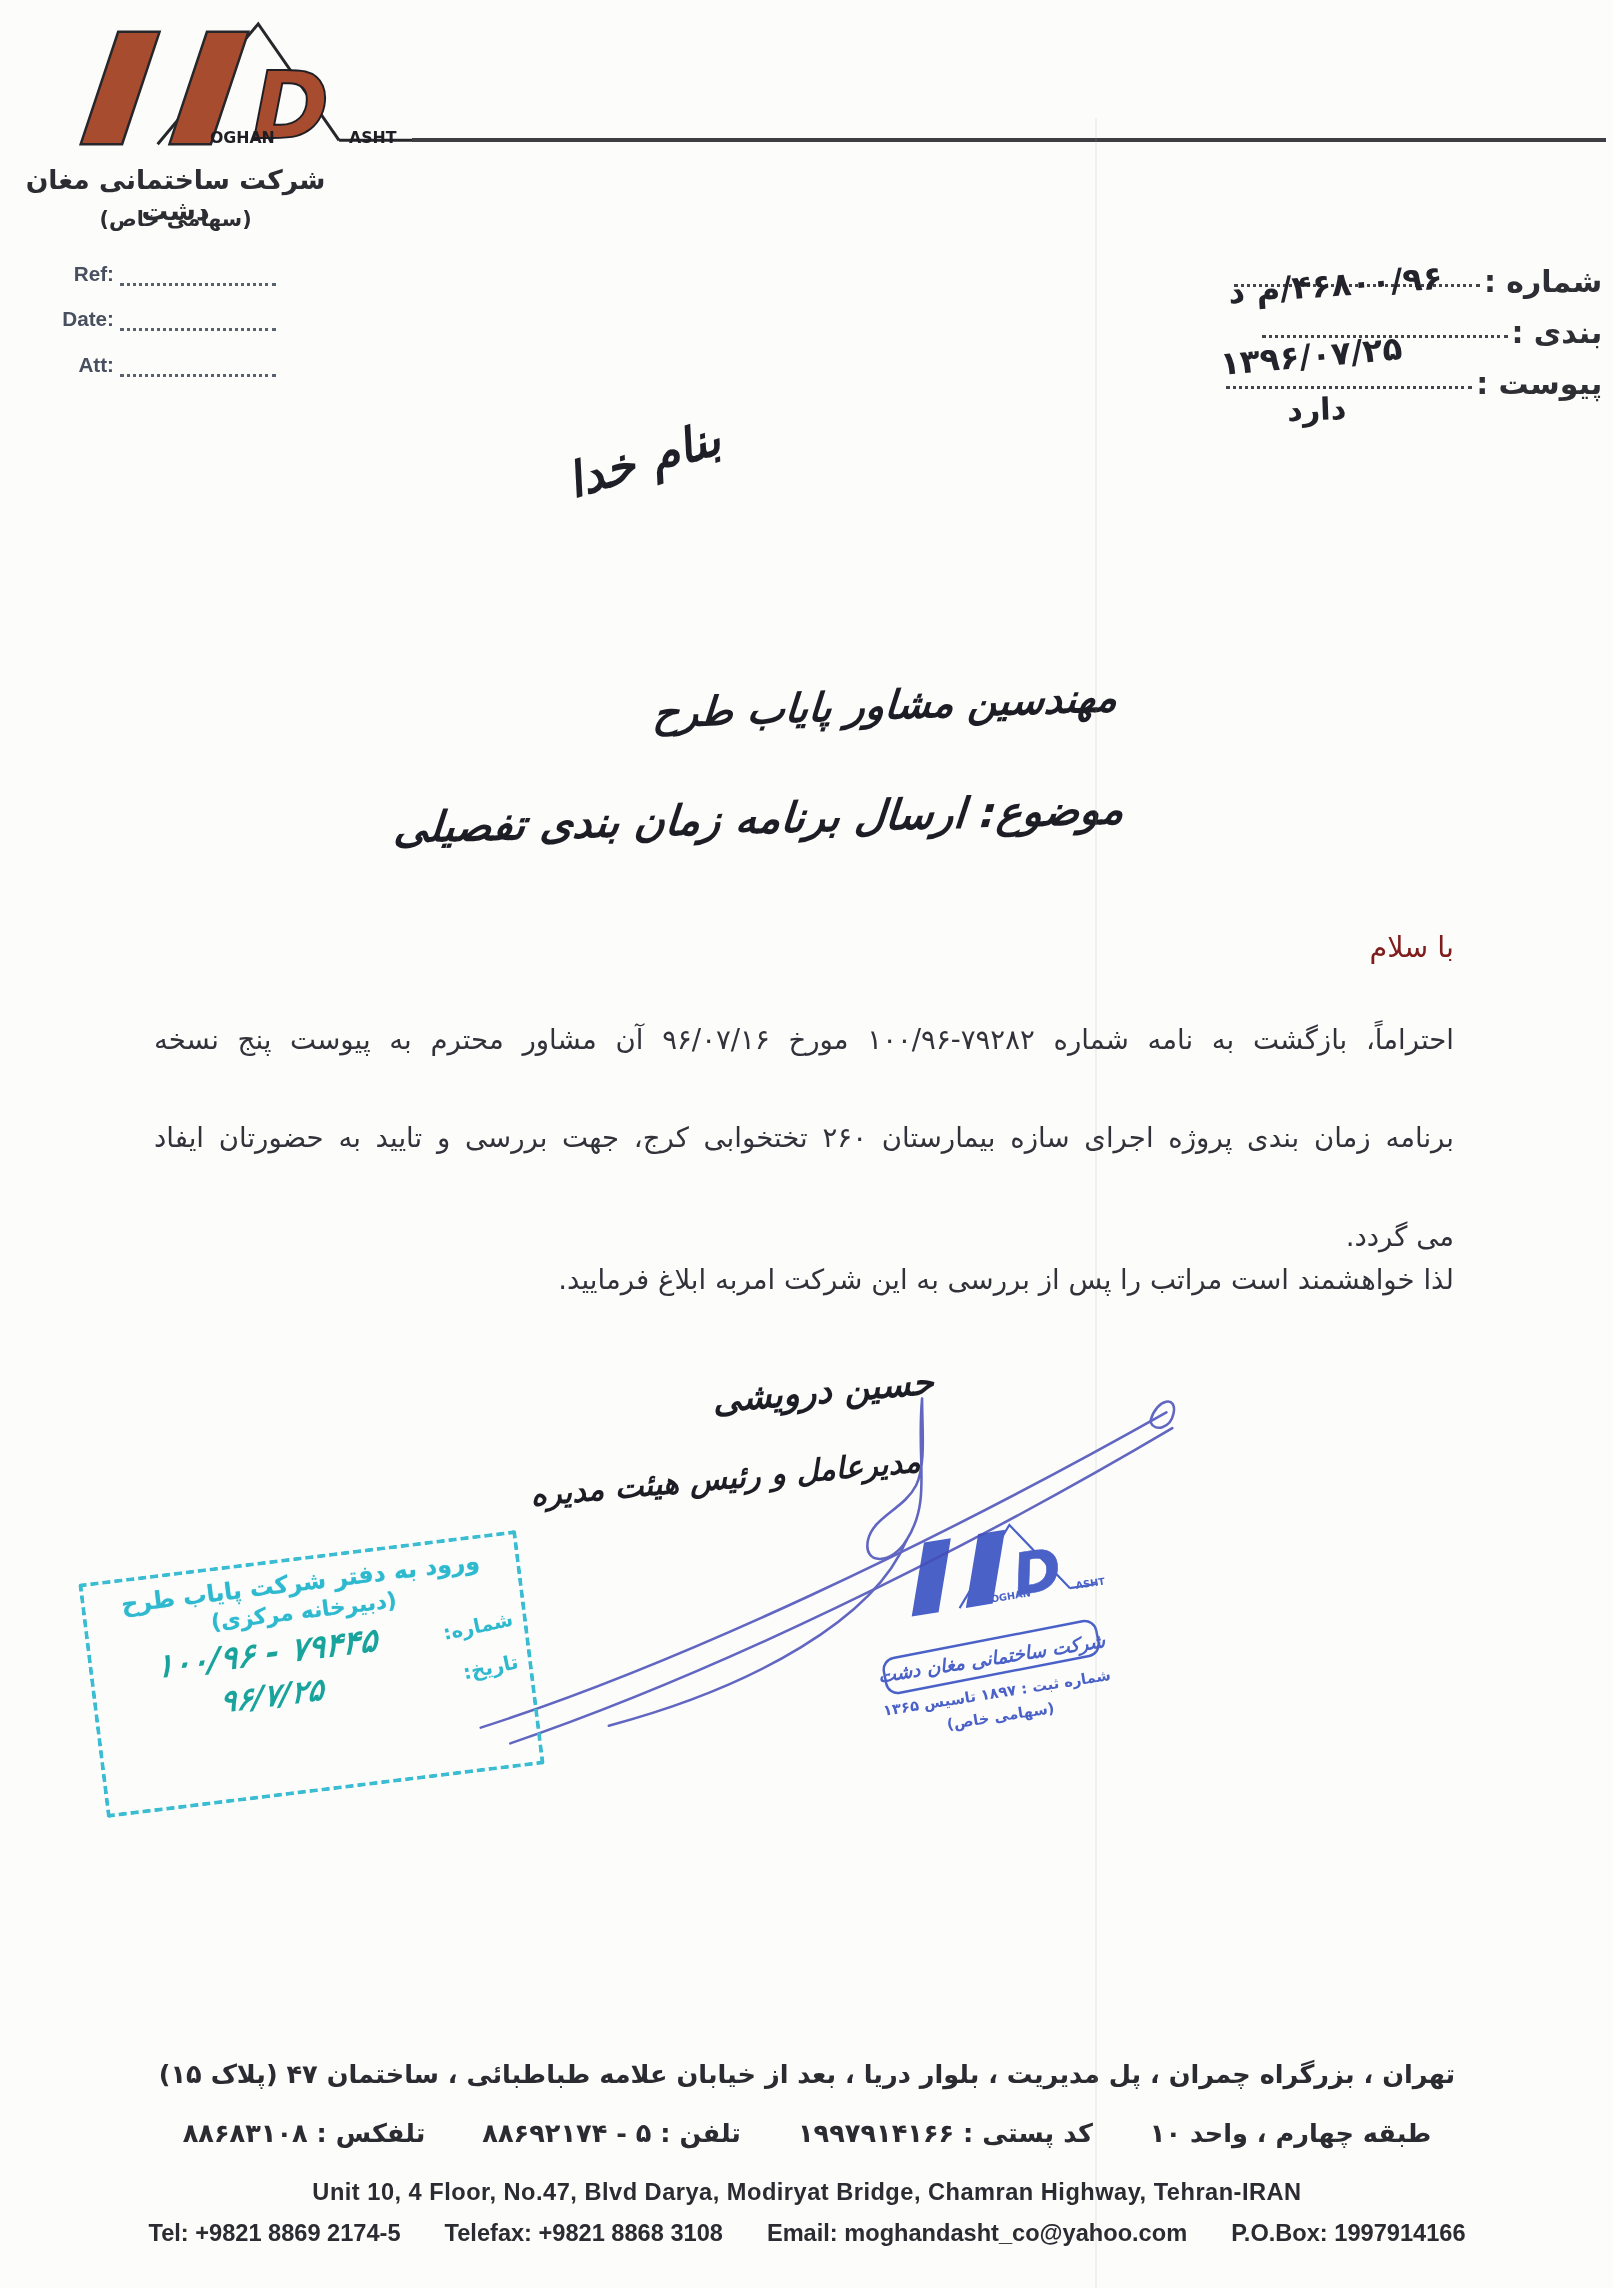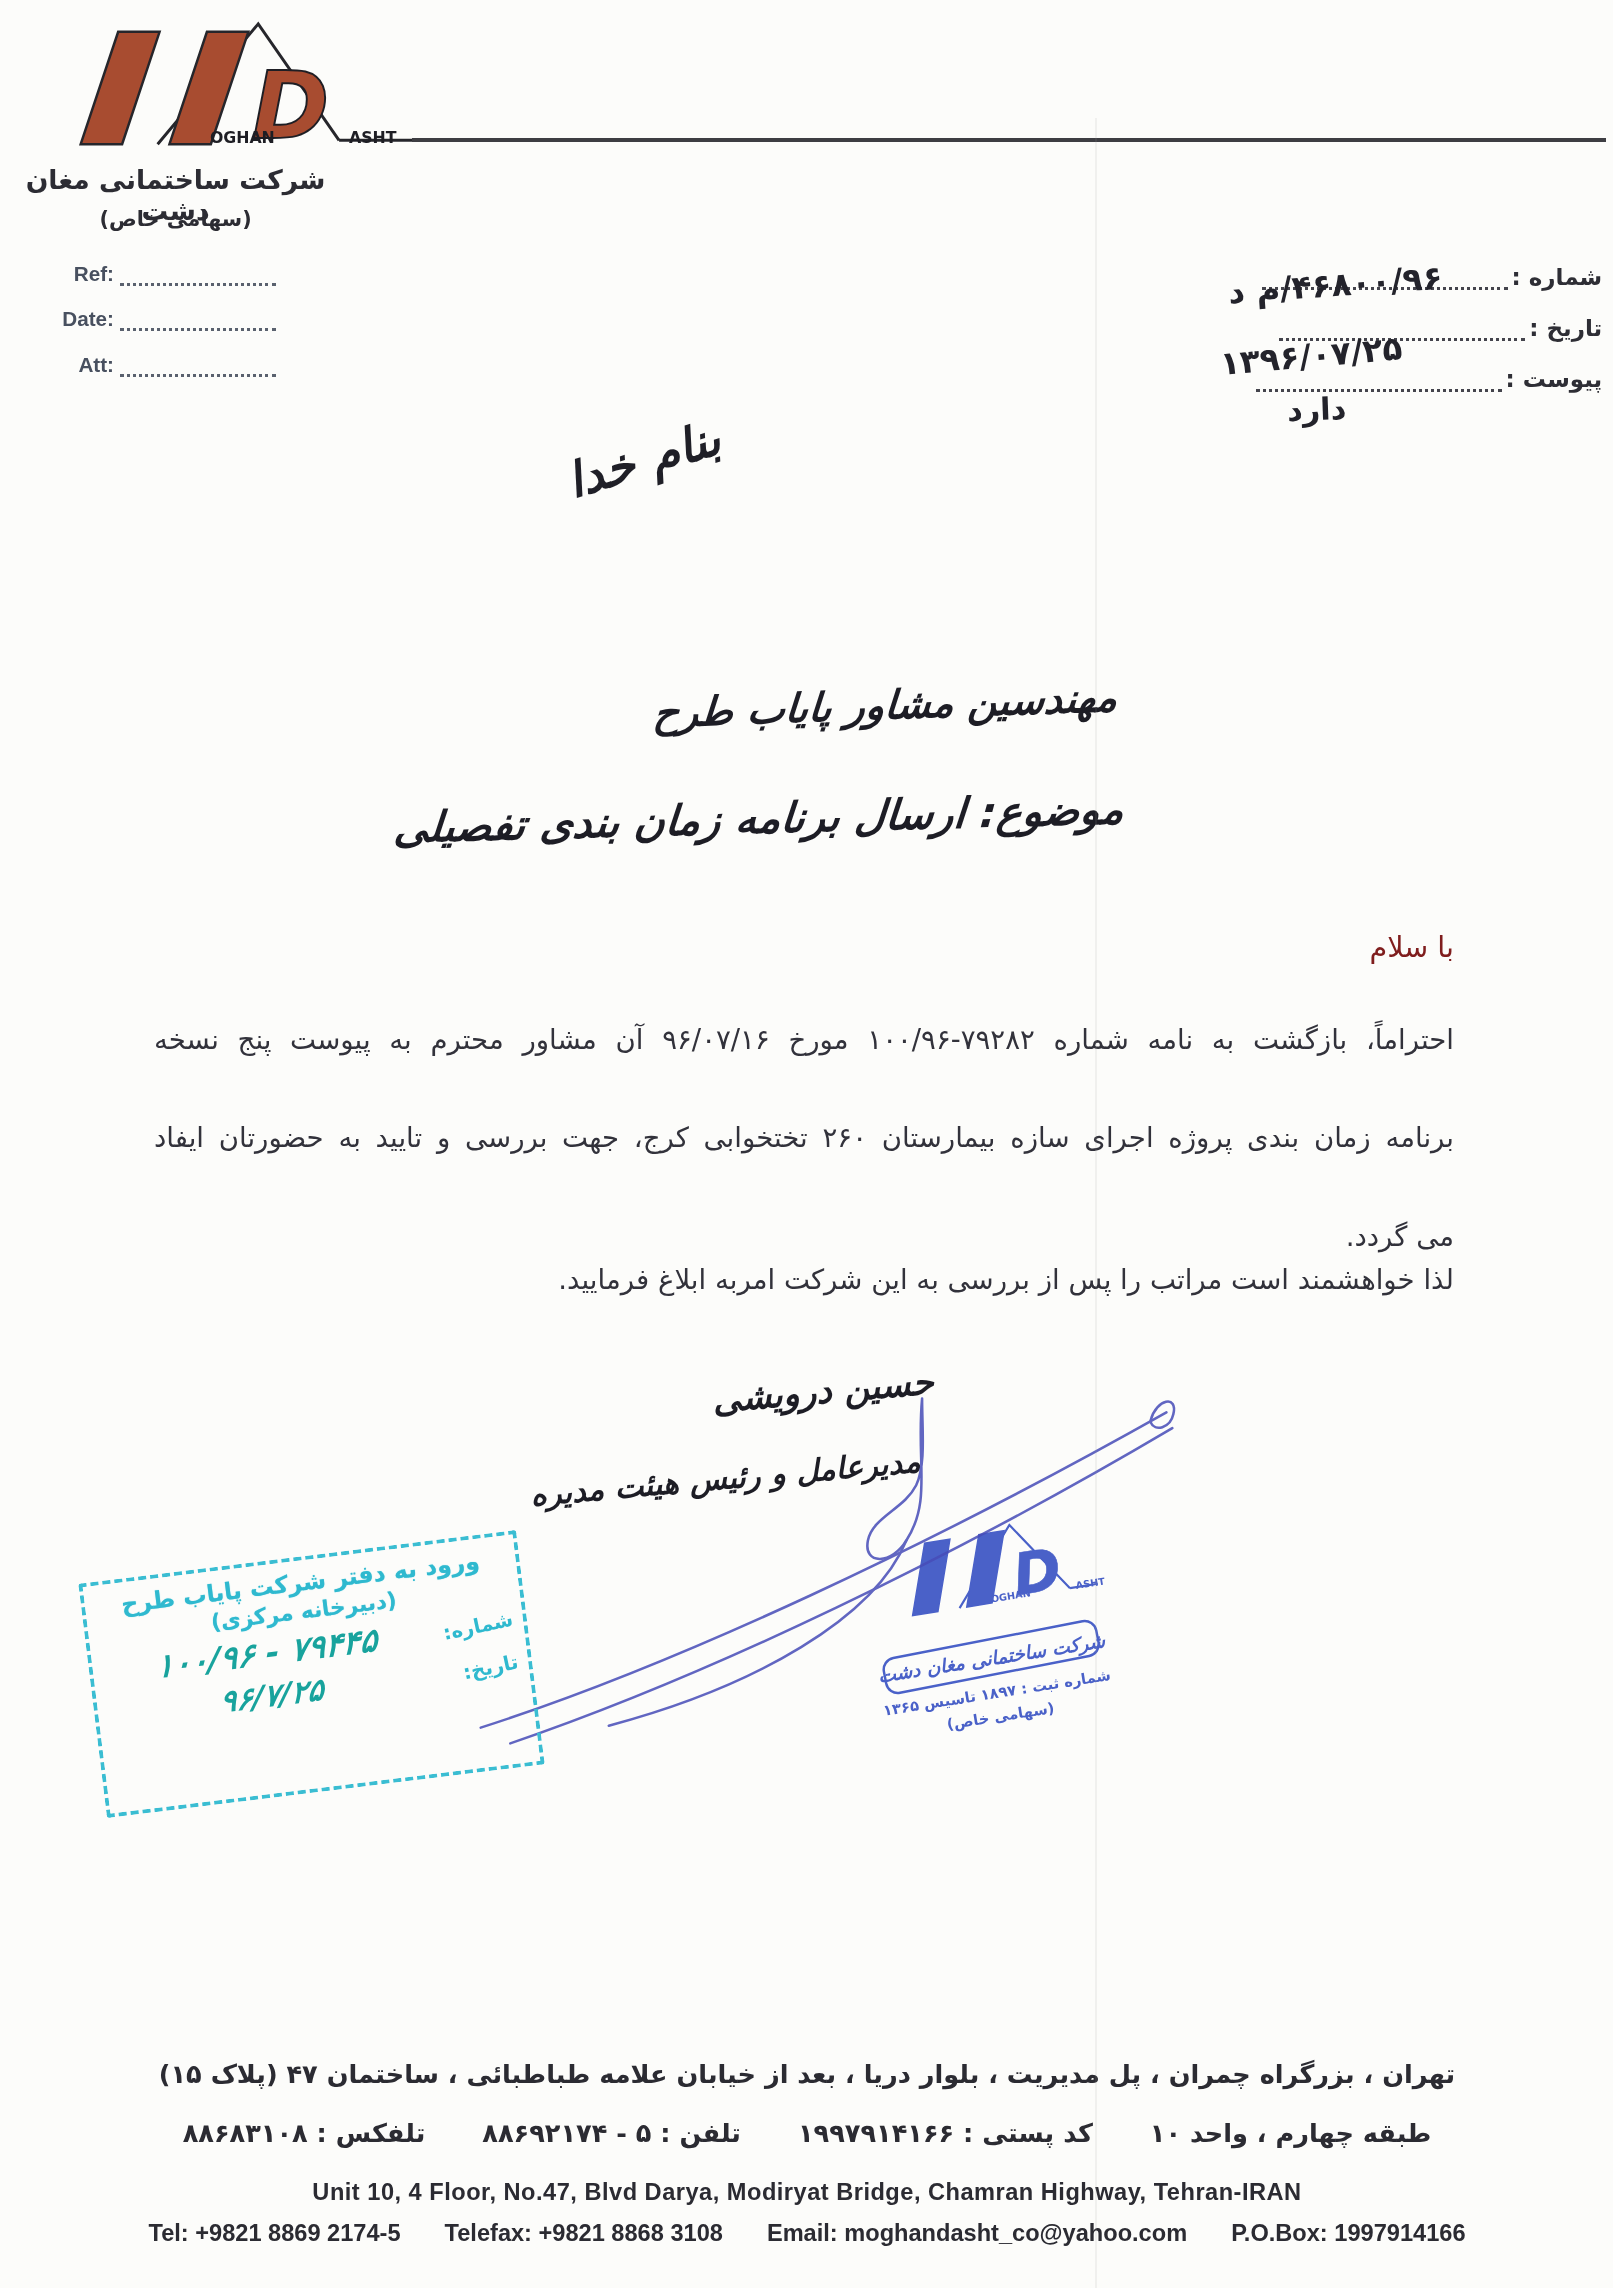--- a/index.html
+++ b/index.html
@@ -20,22 +20,22 @@
   .company-fa{position:absolute; left:25.6px; top:164px; width:300px; text-align:center;
     font-size:26.6px; font-weight:bold; direction:rtl; color:#2c2c33;}
   .company-type-fa{position:absolute; left:25.6px; top:207px; width:300px; text-align:center;
     font-size:20.7px; font-weight:bold; direction:rtl; color:#2c2c33;}
   
   .ref-row{position:absolute; left:47px; width:276px; display:flex; align-items:flex-end;
     font-family:"Liberation Sans", sans-serif; font-weight:bold; font-size:20.7px; color:#48505f;}
   .ref-row .lbl{width:67px; text-align:right;}
   .dots{display:inline-block; border-bottom:3px dotted #5a616e; height:17.7px; margin-left:5.9px;}
   .dots.w150{width:156px;}
-  .meta-row{position:absolute; right:11.8px; width:463px; direction:rtl; display:flex; align-items:flex-end;
-    font-weight:bold; font-size:23px; color:#2e2e35;}
+  .meta-row{position:absolute; right:11.8px; width:463px; direction:rtl; display:flex; 
+    font-weight:bold; font-size:30px; color:#2e2e35;}
   .meta-row .lbl{white-space:nowrap;}
   .fdots{display:inline-block; border-bottom:3px dotted #44444c; height:19.7px; width:246px; margin-right:3.9px;}
   .hand{color:#23232b; font-weight:bold; direction:rtl; white-space:nowrap;}
   .hw-no{position:absolute; right:172px; top:266px; font-size:32.5px; transform:rotate(-4deg); letter-spacing:1px;}
   .hw-date{position:absolute; right:212px; top:337px; font-size:32.5px; transform:rotate(-5deg); letter-spacing:1px;}
   .hw-att{position:absolute; right:268px; top:392px; font-size:30.5px; transform:rotate(-2deg);}
   
   .bism{position:absolute; left:540px; top:431px; width:207px; text-align:center;
     font-size:48px; font-weight:bold; font-style:italic; transform:rotate(-17deg);
     direction:rtl; color:#1f1f27; white-space:nowrap;}
@@ -108,21 +108,21 @@
   <div class="ref-row" style="top:353px;">
     <span class="lbl">Att:</span>
     <span class="dots w150"></span>
   </div>
 
   <div class="meta-row" style="top:264px;">
     <span class="lbl">شماره :</span>
     <span class="fdots"></span>
   </div>
   <div class="meta-row" style="top:315px;">
-    <span class="lbl">تاریخ :</span>
+    <span class="lbl">بندی :</span>
     <span class="fdots"></span>
   </div>
   <div class="meta-row" style="top:366px;">
     <span class="lbl">پیوست :</span>
     <span class="fdots"></span>
   </div>
   <div class="hand hw-no">۴۶۸۰۰/۹۶/م د</div>
   <div class="hand hw-date">۱۳۹۶/۰۷/۲۵</div>
   <div class="hand hw-att">دارد</div>
 

